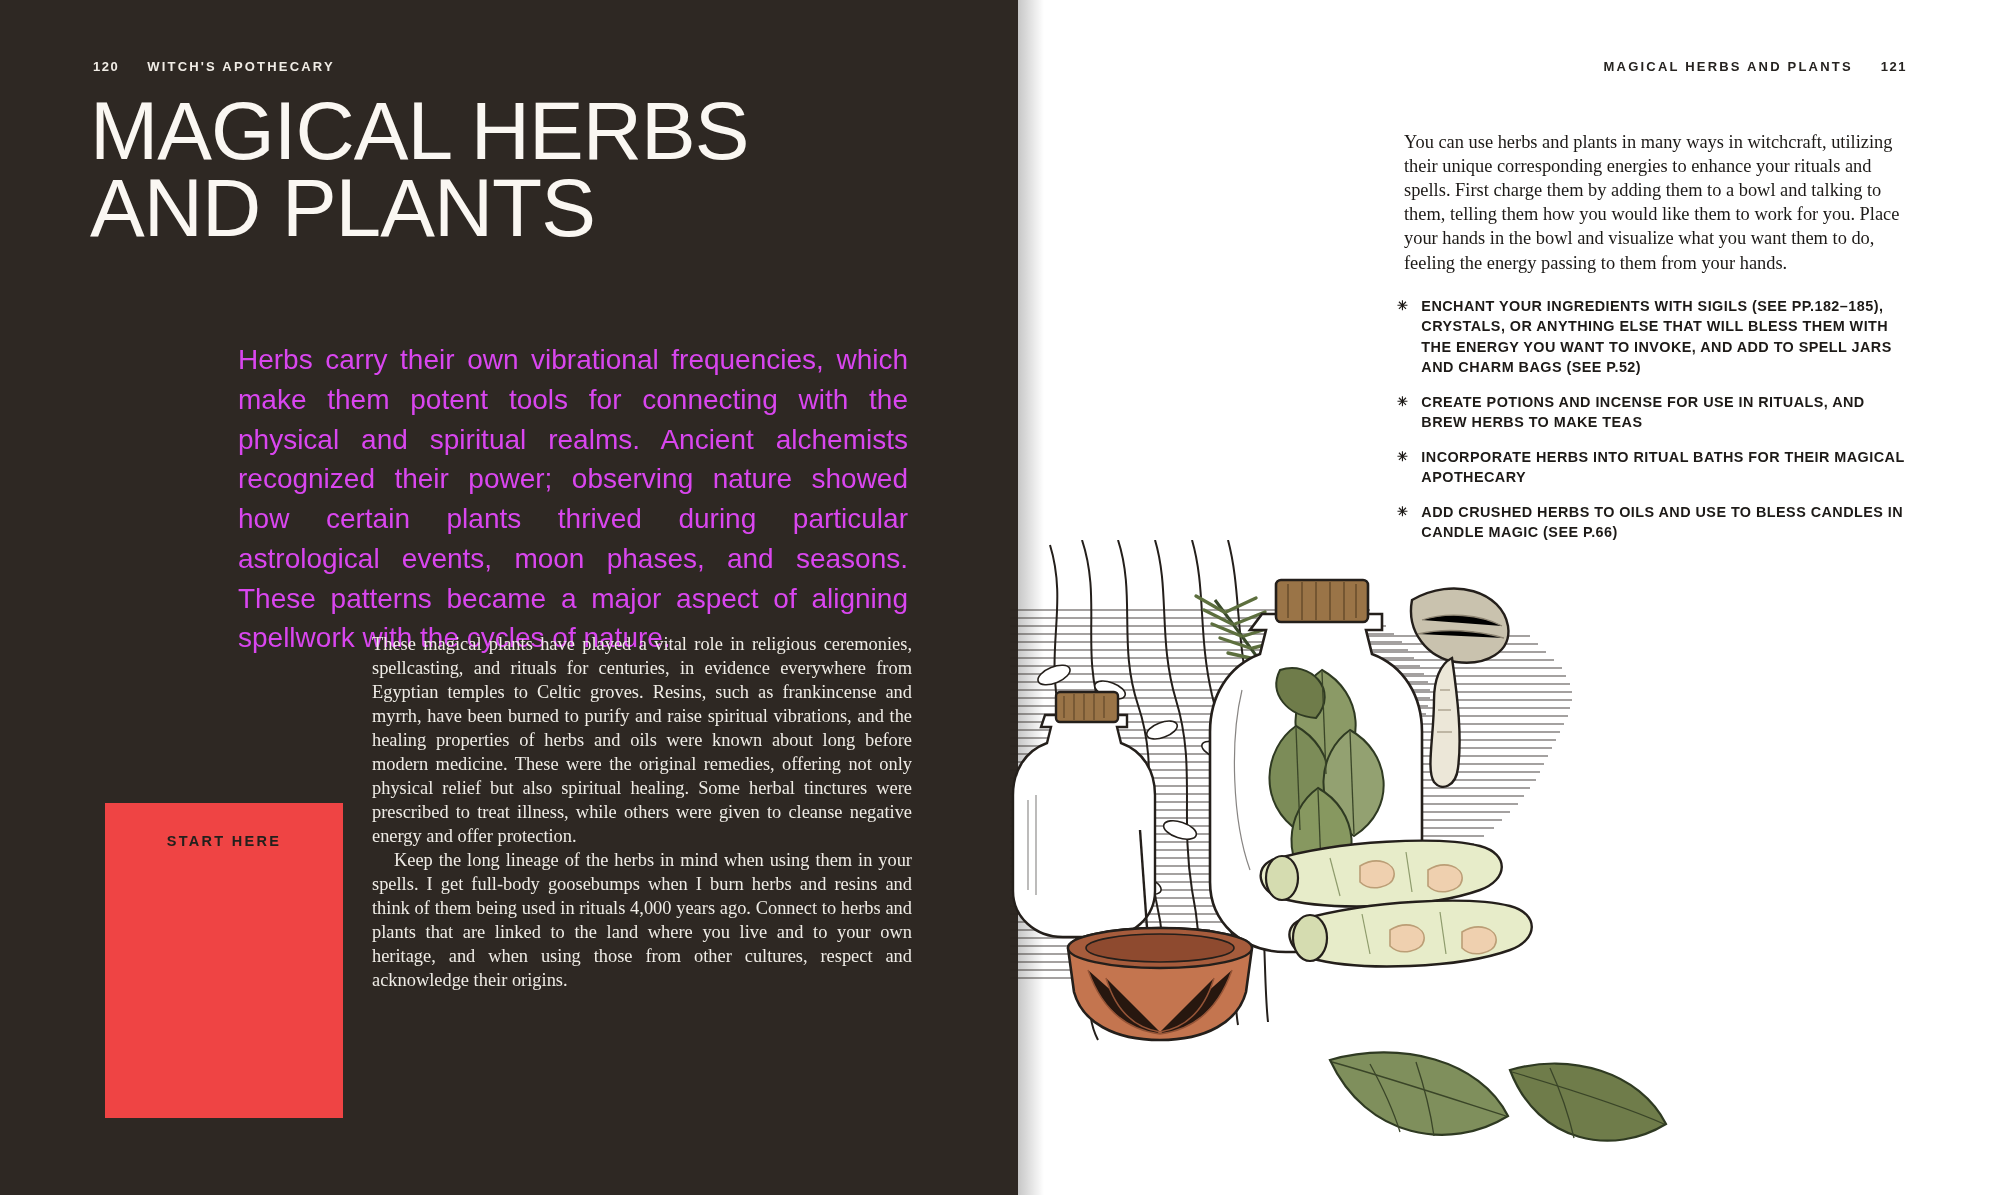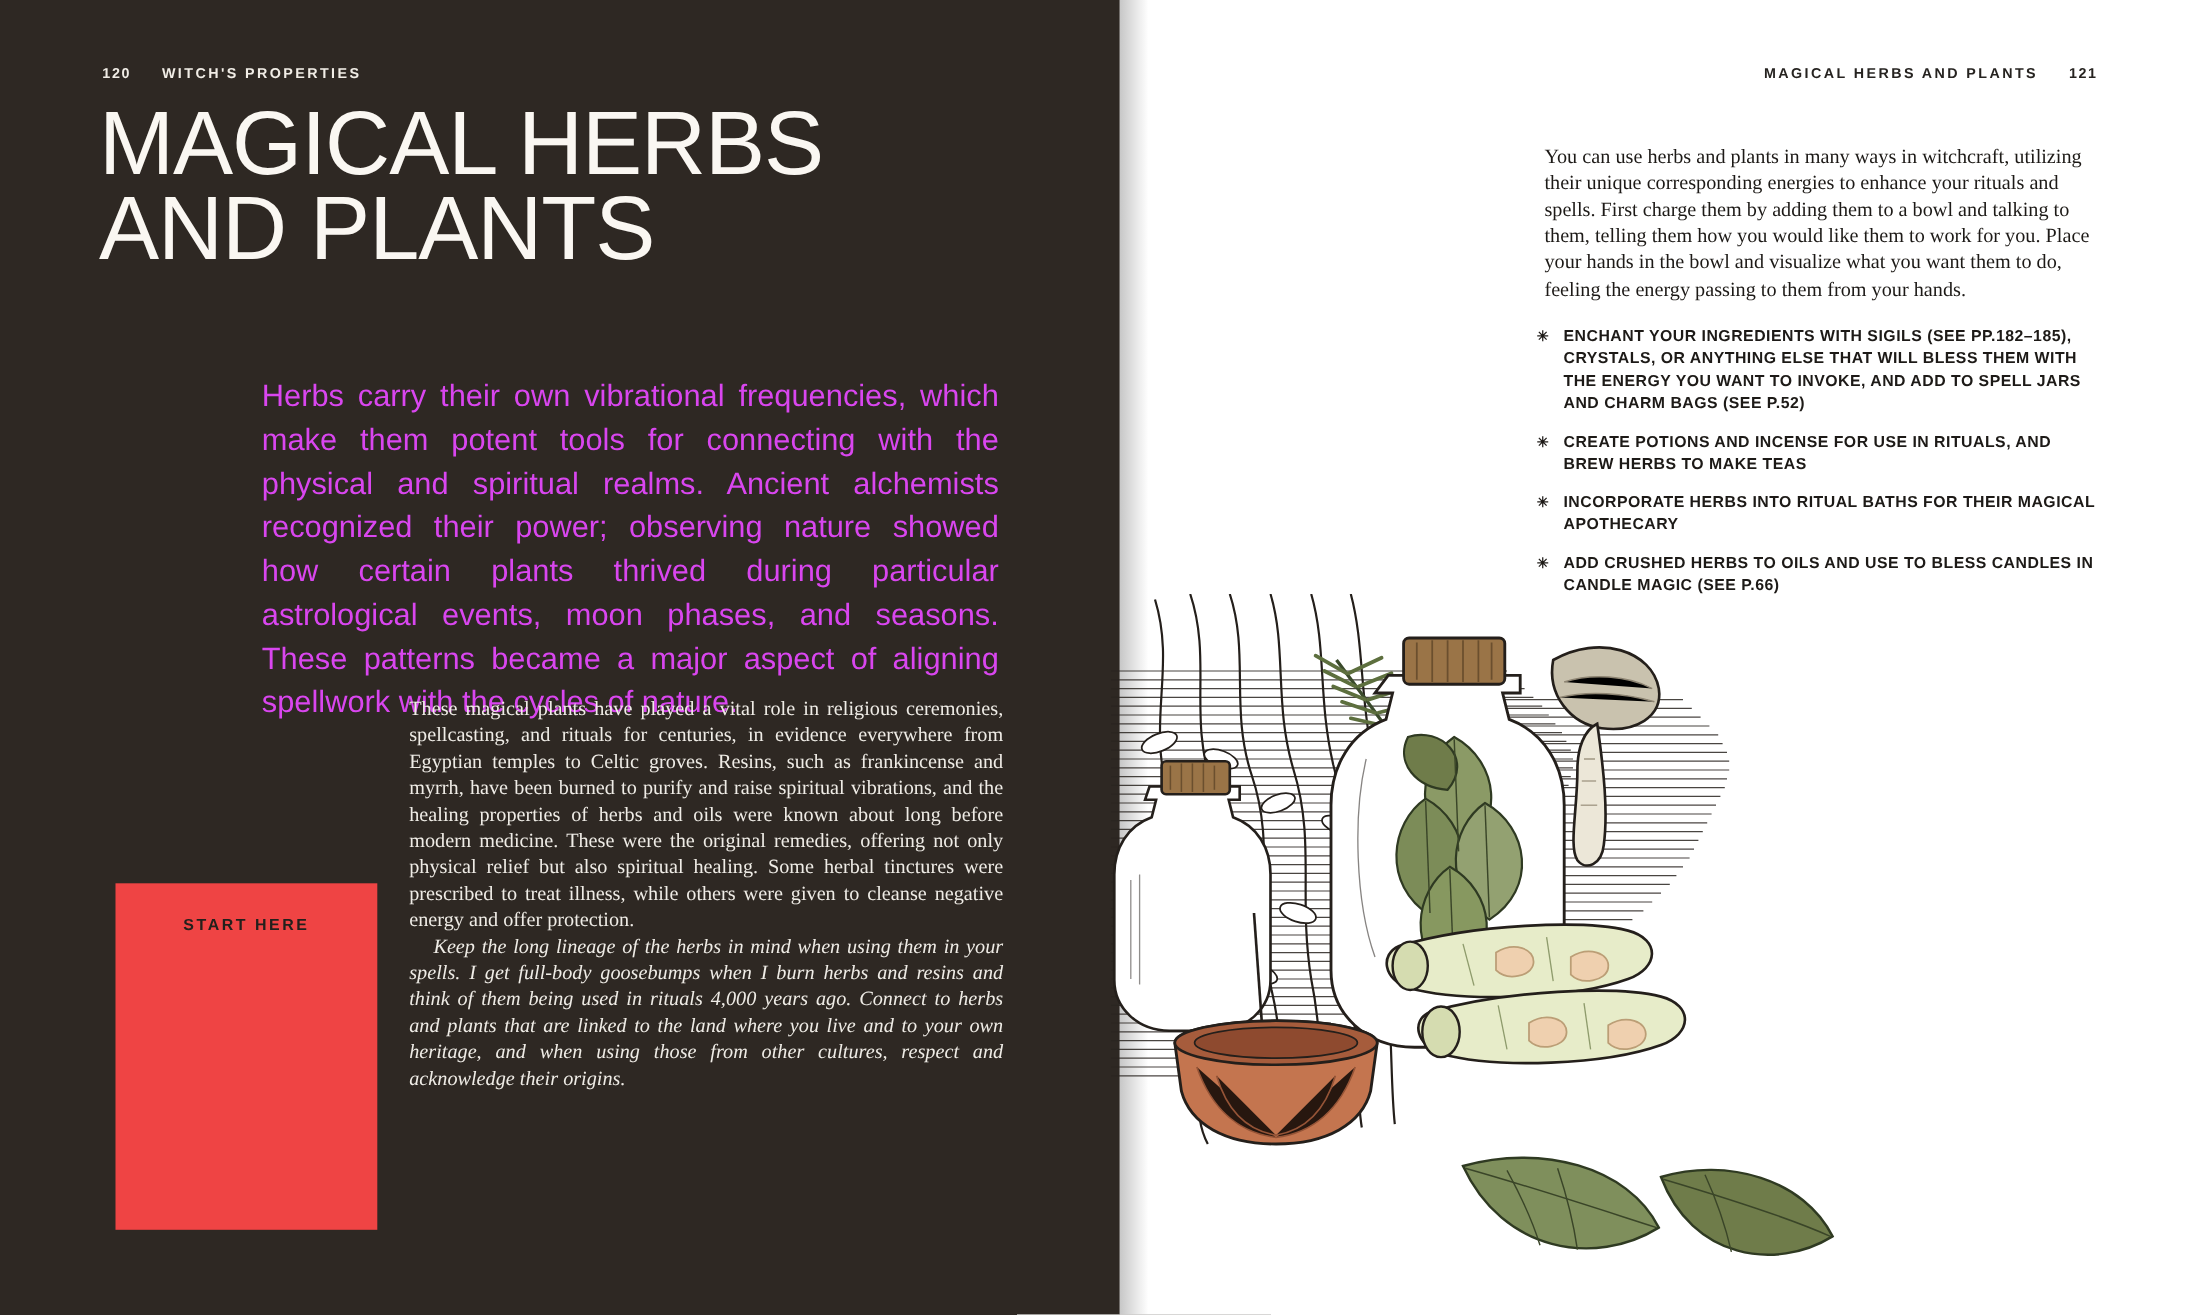--- a/index.html
+++ b/index.html
@@ -82,21 +82,21 @@
     position: absolute;
     top: 632px; left: 372px;
     width: 540px;
     font-family: "Liberation Serif", serif;
     font-size: 18.4px;
     line-height: 1.305;
     color: #efece6;
     text-align: justify;
   }
   .body-col p { margin: 0; }
-  .body-col p + p { text-indent: 22px; font-style: italic; }
+  .body-col p + p { text-indent: 22px; }
 
   .startbox {
     position: absolute;
     left: 105px; top: 803px;
     width: 238px; height: 315px;
     background: #ef4444;
     color: #23201c;
     padding: 30px 22px 0 22px;
     text-align: center;
   }
@@ -164,21 +164,21 @@
 </style>
 </head>
 <body>
 
 <div class="spread">
 
   <div class="page-left">
 
     <div class="runhead runhead-left">
       <span class="folio">120</span>
-      <span>WITCH'S PROPERTIES</span>
+      <span>WITCH'S APOTHECARY</span>
     </div>
 
     <h1 class="title">MAGICAL HERBS AND PLANTS</h1>
 
     <div class="standfirst">Herbs carry their own vibrational frequencies, which make them potent tools for connecting with the physical and spiritual realms. Ancient alchemists recognized their power; observing nature showed how certain plants thrived during particular astrological events, moon phases, and seasons. These patterns became a major aspect of aligning spellwork with the cycles of nature.</div>
 
     <div class="body-col">
       <p>These magical plants have played a vital role in religious ceremonies, spellcasting, and rituals for centuries, in evidence everywhere from Egyptian temples to Celtic groves. Resins, such as frankincense and myrrh, have been burned to purify and raise spiritual vibrations, and the healing properties of herbs and oils were known about long before modern medicine. These were the original remedies, offering not only physical relief but also spiritual healing. Some herbal tinctures were prescribed to treat illness, while others were given to cleanse negative energy and offer protection.</p>
       <p>Keep the long lineage of the herbs in mind when using them in your spells. I get full-body goosebumps when I burn herbs and resins and think of them being used in rituals 4,000 years ago. Connect to herbs and plants that are linked to the land where you live and to your own heritage, and when using those from other cultures, respect and acknowledge their origins.</p>
     </div>

